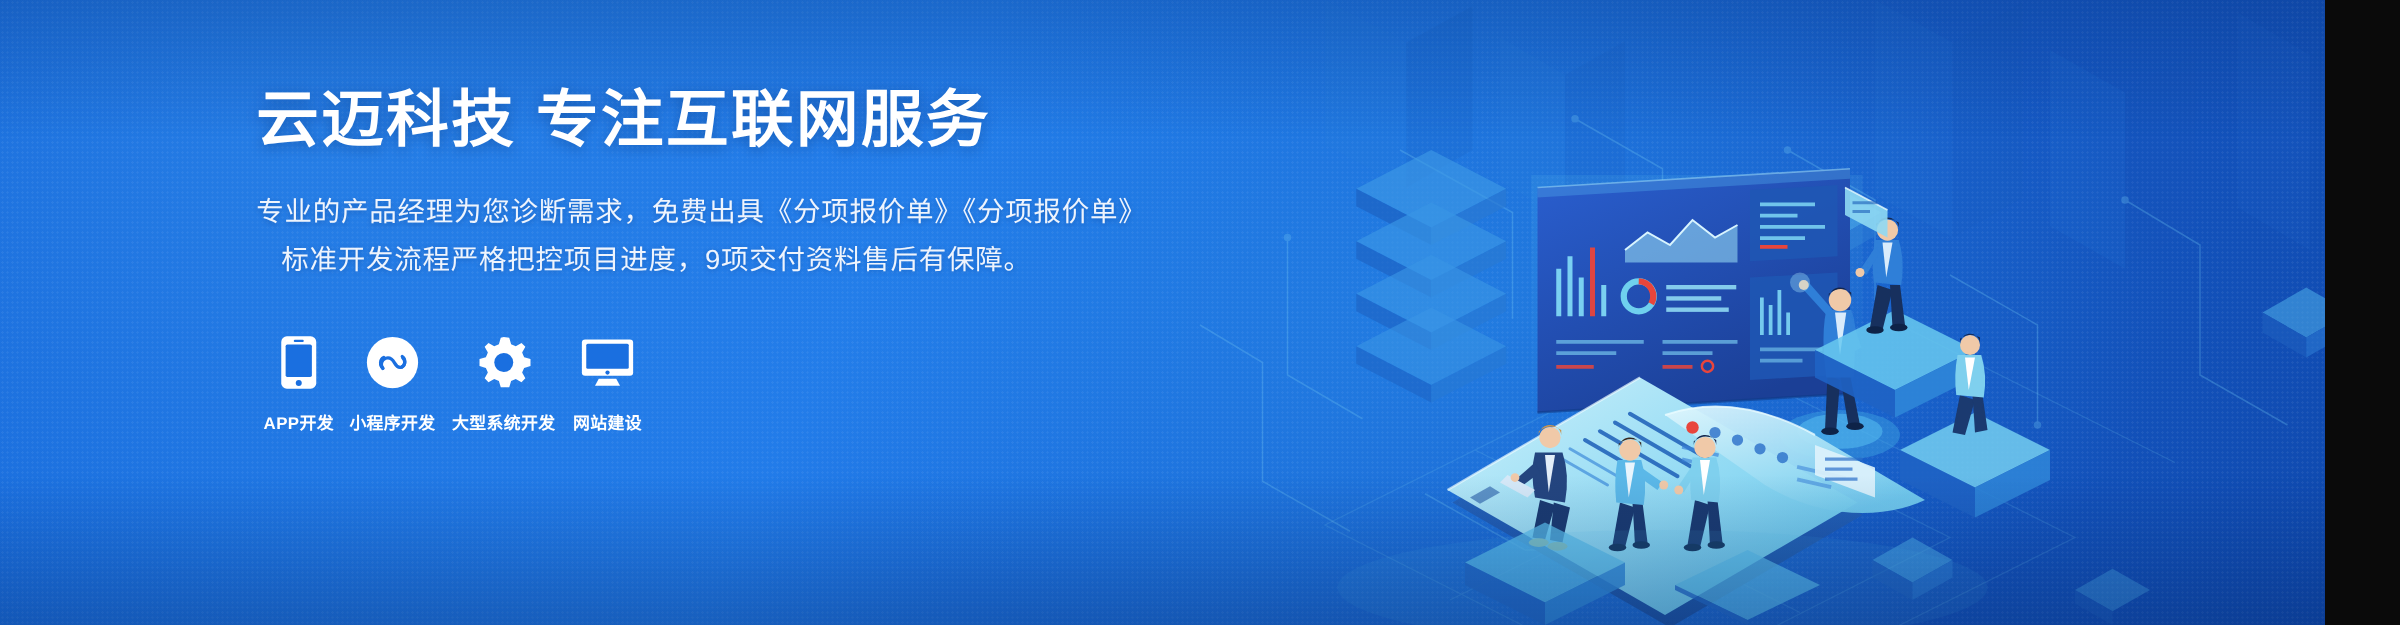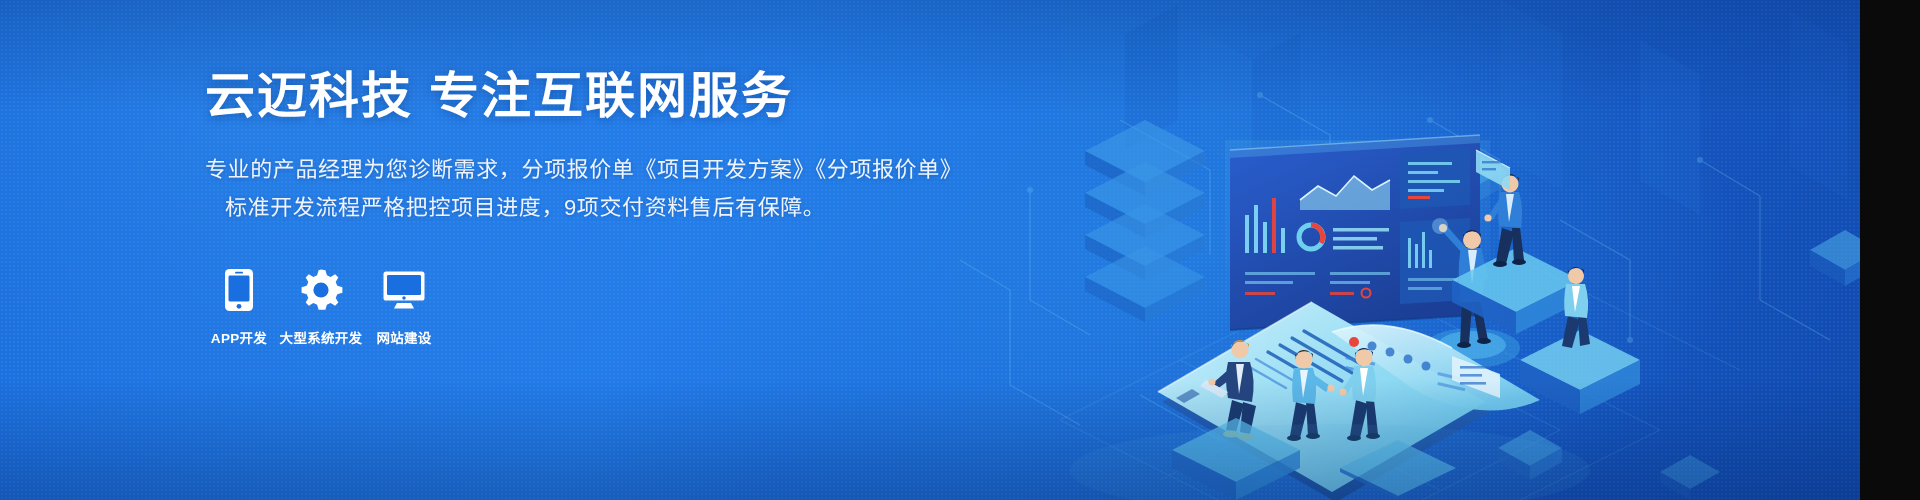--- a/index.html
+++ b/index.html
@@ -463,38 +463,49 @@
       <ellipse cx="1330" cy="470" rx="260" ry="46" fill="#4fb7e8" opacity="0.10"></ellipse>
     </svg>
   </div>
 
   <div class="vignette"></div>
 
   <div class="content">
 
     <h1 class="headline">云迈科技 专注互联网服务</h1>
 
-    <p class="subline">专业的产品经理为您诊断需求，分项报价单《项目开发方案》《分项报价单》</p>
+    <p class="subline">专业的产品经理为您诊断需求，免费出具《分项报价单》《分项报价单》</p>
 
     <p class="subline sub2">标准开发流程严格把控项目进度，9项交付资料售后有保障。</p>
 
     <div class="services">
 
       <div class="svc w-app">
         <div class="svc-icon">
           <svg width="30" height="44" viewBox="0 0 30 44" xmlns="http://www.w3.org/2000/svg">
             <rect x="1" y="1" width="28" height="42" rx="4.5" fill="#ffffff"></rect>
             <rect x="4.5" y="7.5" width="21" height="26" rx="1.4" fill="#1a6fe0"></rect>
             <rect x="11" y="3.8" width="8" height="1.8" rx="0.9" fill="#1a6fe0"></rect>
             <circle cx="15" cy="38.3" r="2.4" fill="#1a6fe0"></circle>
           </svg>
         </div>
         <div class="svc-label">APP开发</div>
       </div>
 
+      <div class="svc w-mini">
+        <div class="svc-icon">
+          <svg width="42" height="42" viewBox="0 0 42 42" xmlns="http://www.w3.org/2000/svg">
+            <circle cx="21" cy="21" r="20.5" fill="#ffffff"></circle>
+            <path d="M13.2 25.8 C11.0 23.0 12.2 18.6 15.6 17.6 C18.6 16.7 21.2 18.8 22.6 21.3 C24.0 23.8 26.0 25.6 28.4 24.6 C31.2 23.5 31.6 19.4 29.2 17.2" fill="none" stroke="#1a6fe0" stroke-width="2.6" stroke-linecap="round"></path>
+            <path d="M28.8 16.2 C31.6 18.2 31.6 22.8 28.6 24.6" fill="none" stroke="#1a6fe0" stroke-width="2.6" stroke-linecap="round"></path>
+            <path d="M13.4 25.6 C10.6 23.4 10.8 18.6 14.0 17.0" fill="none" stroke="#1a6fe0" stroke-width="2.6" stroke-linecap="round"></path>
+          </svg>
+        </div>
+        <div class="svc-label">小程序开发</div>
+      </div>
 
 
       <div class="svc w-sys">
         <div class="svc-icon">
           <svg width="44" height="44" viewBox="0 0 44 44" xmlns="http://www.w3.org/2000/svg">
             <path d="M22 1.5 L26.4 2.2 L27.9 7.3 L31.6 8.9 L36.2 6.3 L39.3 9.4 L36.7 14.0 L38.3 17.7 L43.4 19.2 L43.4 24.8 L38.3 26.3 L36.7 30.0 L39.3 34.6 L36.2 37.7 L31.6 35.1 L27.9 36.7 L26.4 41.8 L19.6 41.8 L18.1 36.7 L14.4 35.1 L9.8 37.7 L6.7 34.6 L9.3 30.0 L7.7 26.3 L2.6 24.8 L2.6 19.2 L7.7 17.7 L9.3 14.0 L6.7 9.4 L9.8 6.3 L14.4 8.9 L18.1 7.3 L19.6 2.2 Z" fill="#ffffff"></path>
             <circle cx="22" cy="22" r="7.6" fill="#1a6fe0"></circle>
           </svg>
         </div>
         <div class="svc-label">大型系统开发</div>

